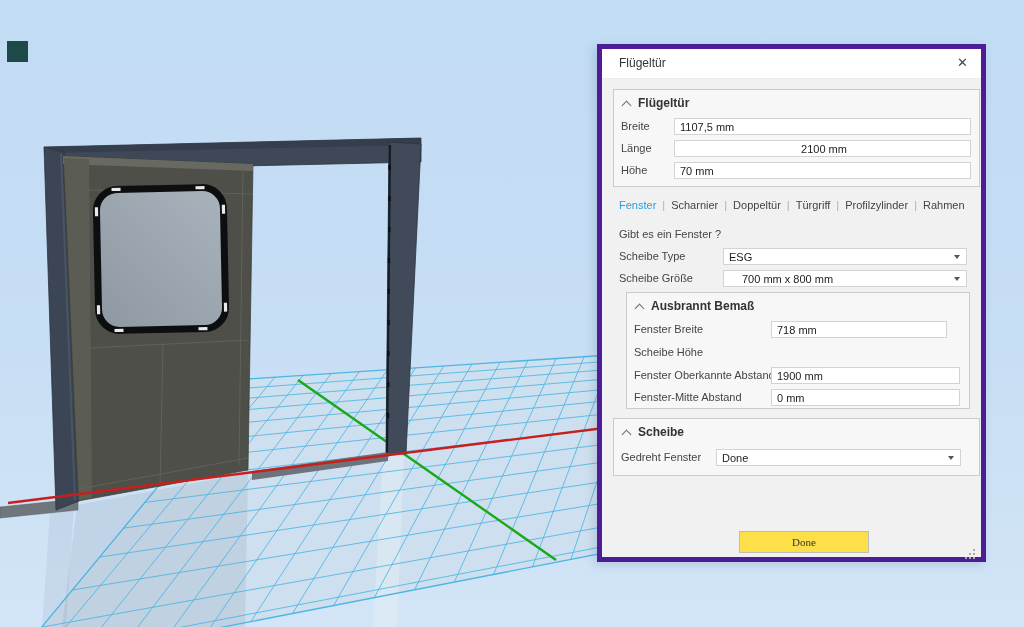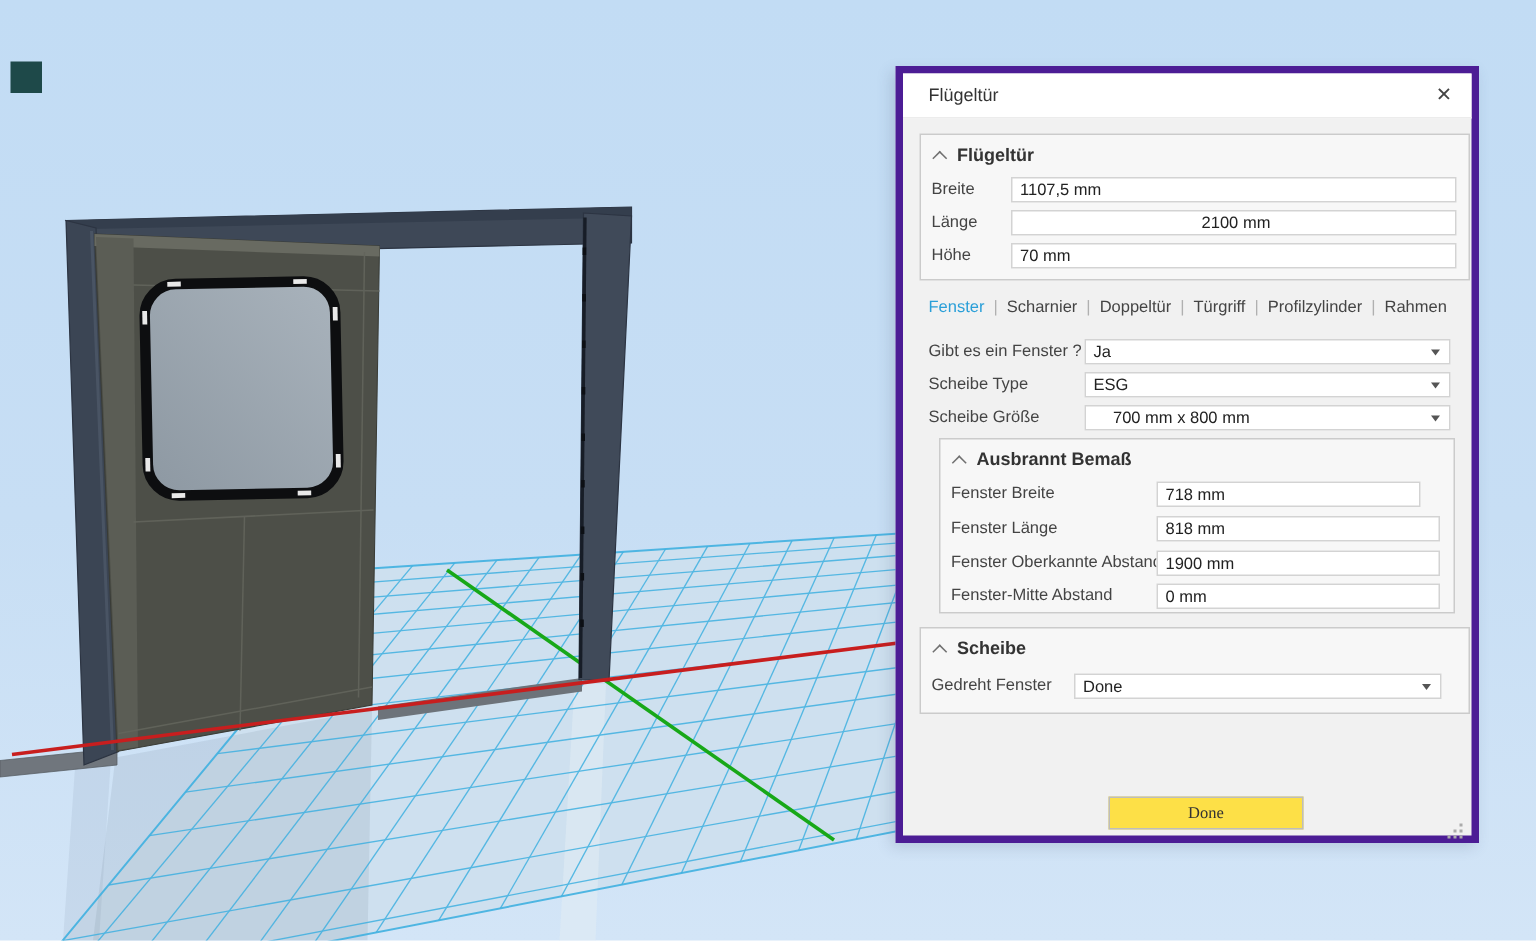--- a/index.html
+++ b/index.html
@@ -162,41 +162,36 @@
     <input class="tin" style="left: 60px; top: 50px; width: 297px; text-align: center;" value="2100 mm">
     <span class="lbl" style="left:7px;top:72px">Höhe</span>
     <input class="tin" style="left: 60px; top: 72px; width: 297px;" value="70 mm">
   </div>
 
   <div class="tabs">
     <span class="tab active">Fenster</span><span class="sep">|</span><span class="tab">Scharnier</span><span class="sep">|</span><span class="tab">Doppeltür</span><span class="sep">|</span><span class="tab">Türgriff</span><span class="sep">|</span><span class="tab">Profilzylinder</span><span class="sep">|</span><span class="tab">Rahmen</span>
   </div>
 
   <span class="lbl" style="left:17px;top:177px">Gibt es ein Fenster ?</span>
-  <div class="combo" style="left:121px;top:177px;width:244px">
-    <span class="val">Ja</span>
-      <span class="darr"></span>
-  </div>
   <span class="lbl" style="left:17px;top:199px">Scheibe Type</span>
   <div class="combo" style="left:121px;top:199px;width:244px">
     <span class="val">ESG</span>
       <span class="darr"></span>
   </div>
   <span class="lbl" style="left:17px;top:221px">Scheibe Größe</span>
   <div class="combo indent" style="left:121px;top:221px;width:244px">
     <span class="val">700 mm x 800 mm</span>
       <span class="darr"></span>
   </div>
 
   <div class="gb" style="left:24px;top:243px;width:344px;height:117px">
     <div class="gb-hdr"><span class="caret"></span><span>Ausbrannt Bemaß</span></div>
     <span class="lbl" style="left:7px;top:28px">Fenster Breite</span>
     <input class="tin" style="left: 144px; top: 28px; width: 176px;" value="718 mm">
-    <span class="lbl" style="left:7px;top:51px">Fenster Länge</span>
-    <input class="tin" style="left: 144px; top: 51px; width: 189px;" value="818 mm">
+    <span class="lbl" style="left:7px;top:51px">Scheibe Höhe</span>
     <span class="lbl" style="left:7px;top:74px">Fenster Oberkannte Abstand</span>
     <input class="tin" style="left: 144px; top: 74px; width: 189px;" value="1900 mm">
     <span class="lbl" style="left:7px;top:96px">Fenster-Mitte Abstand</span>
     <input class="tin" style="left: 144px; top: 96px; width: 189px;" value="0 mm">
   </div>
 
   <div class="gb" style="left:11px;top:369px;width:367px;height:58px">
     <div class="gb-hdr"><span class="caret"></span><span>Scheibe</span></div>
     <span class="lbl" style="left:7px;top:30px">Gedreht Fenster</span>
     <div class="combo" style="left:102px;top:30px;width:245px">

